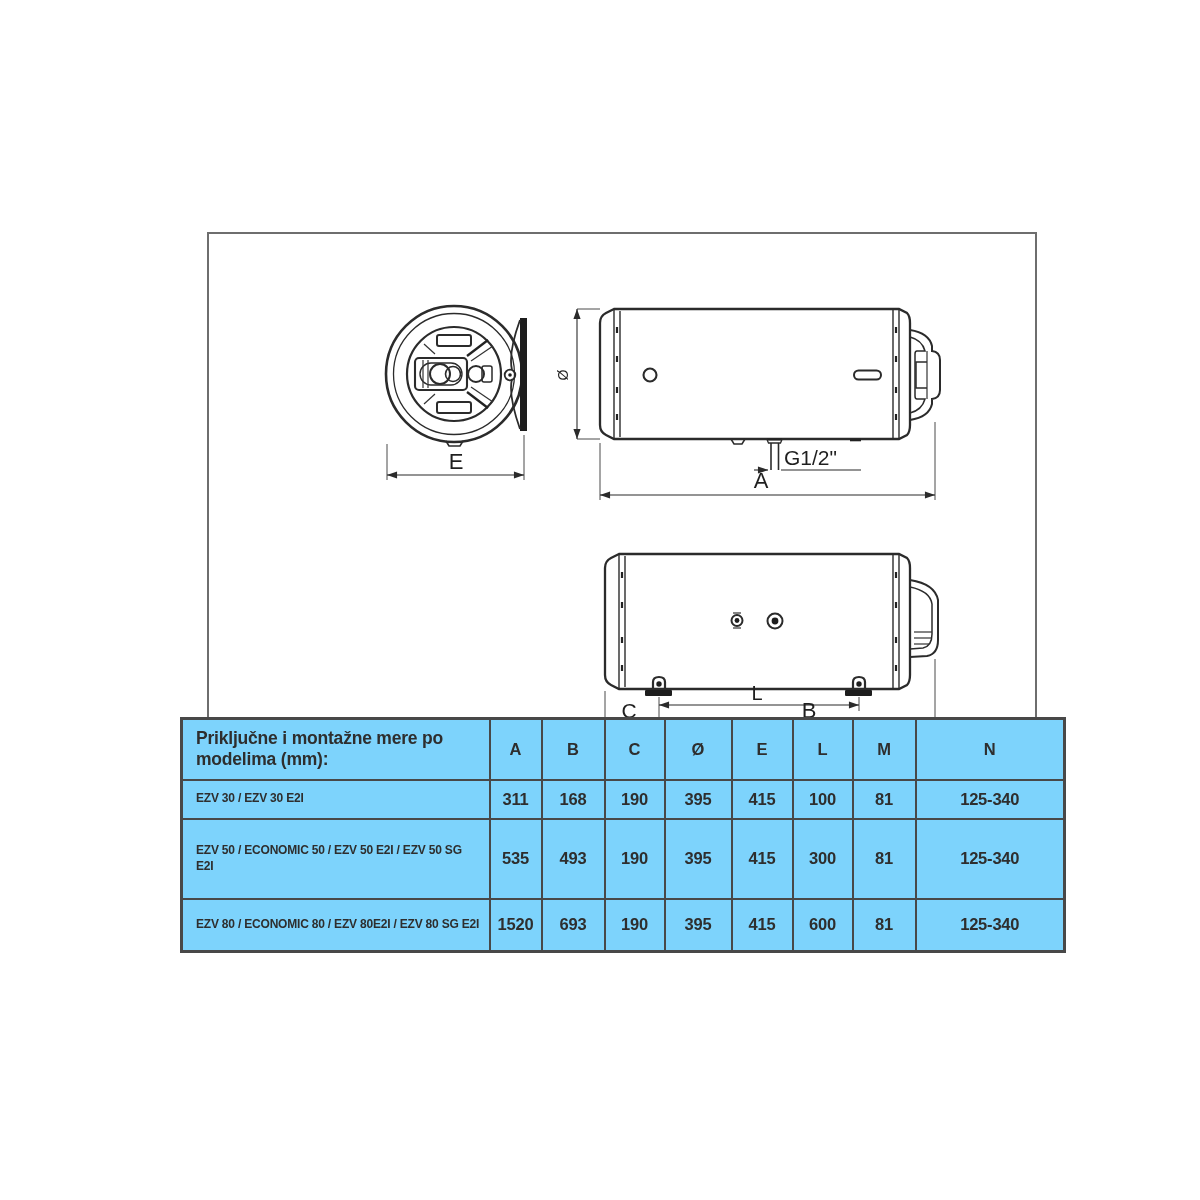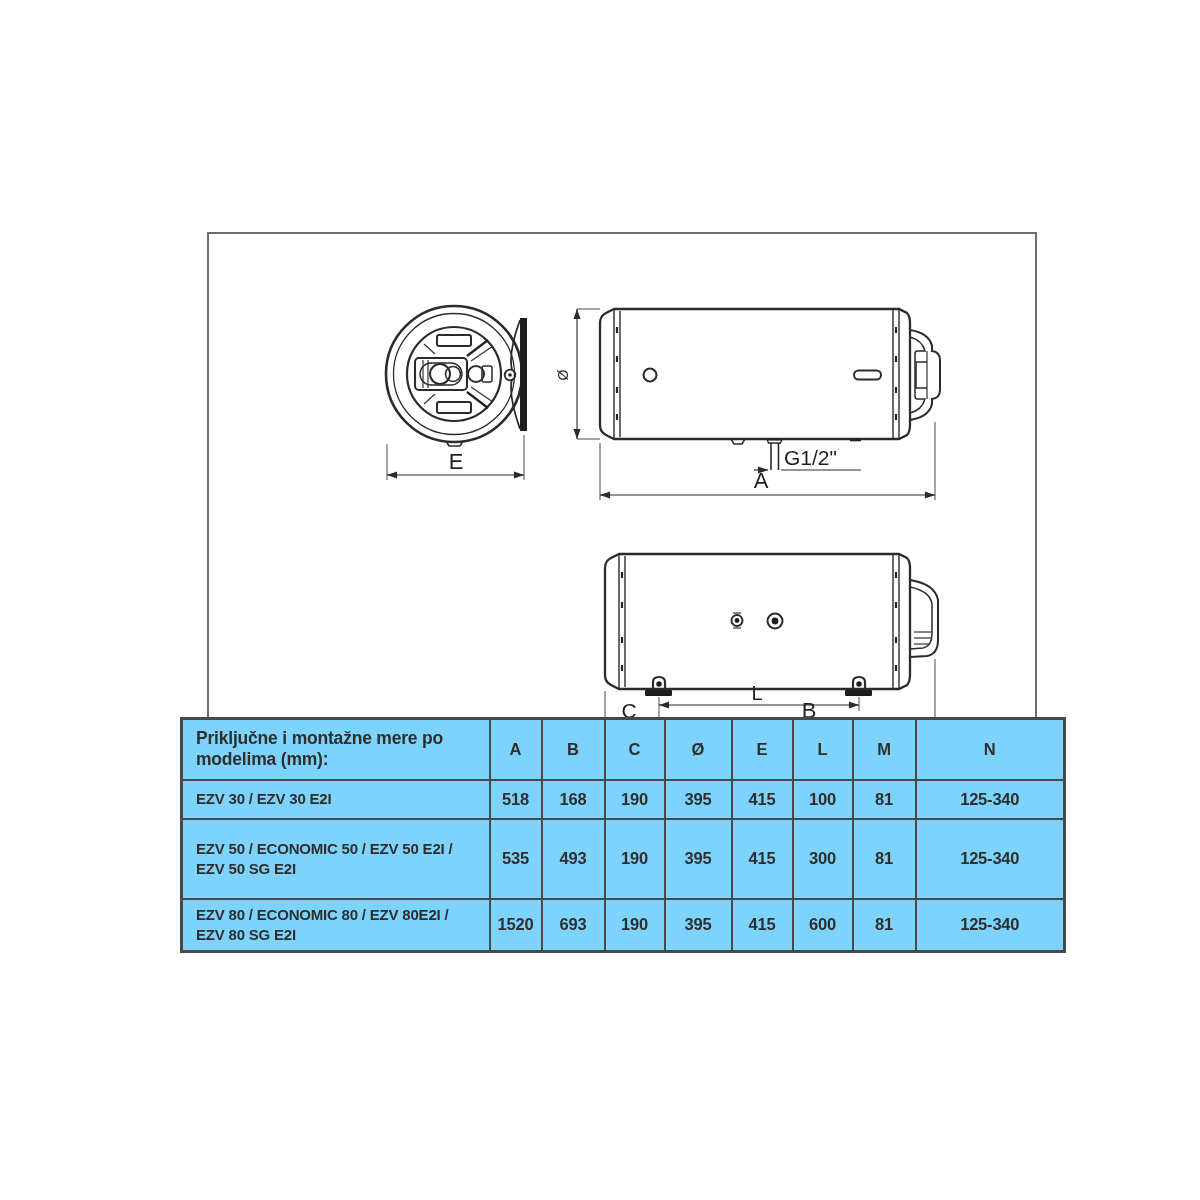--- a/index.html
+++ b/index.html
@@ -29,21 +29,21 @@
     border:2px solid #484848;color:#2e2e2e;overflow:hidden;
   }
   .spec-table{border:3px solid #484848;}
   .title-cell{
     text-align:left;padding:4px 10px 4px 13px;
     font-size:17.5px;font-weight:bold;line-height:1.22;letter-spacing:-0.2px;
   }
   .colhead{font-size:16.5px;font-weight:bold;text-align:center;}
   .model-cell{
     text-align:left;padding:4px 8px 4px 13px;
-    font-size:15px;font-weight:bold;line-height:1.3;letter-spacing:-0.2px;color:#383838;
+    font-size:12px;font-weight:bold;line-height:1.3;letter-spacing:-0.2px;color:#383838;
   }
   .val-cell{text-align:center;font-size:16.5px;font-weight:bold;color:#383838;letter-spacing:-0.2px;}
 </style>
 </head>
 <body>
 
 <div class="drawing-panel">
   <svg width="826" height="499" viewBox="0 0 826 499">
     <defs>
       <marker id="ar" viewBox="0 0 10 8" refX="9.3" refY="4" markerWidth="10.5" markerHeight="8.5" orient="auto-start-reverse">
@@ -222,21 +222,21 @@
       <th class="colhead">B</th>
       <th class="colhead">C</th>
       <th class="colhead">Ø</th>
       <th class="colhead">E</th>
       <th class="colhead">L</th>
       <th class="colhead">M</th>
       <th class="colhead">N</th>
     </tr>
     <tr style="height:39px">
       <td class="model-cell">EZV 30 / EZV 30 E2I</td>
-      <td class="val-cell">518</td>
+      <td class="val-cell">311</td>
       <td class="val-cell">168</td>
       <td class="val-cell">190</td>
       <td class="val-cell">395</td>
       <td class="val-cell">415</td>
       <td class="val-cell">100</td>
       <td class="val-cell">81</td>
       <td class="val-cell">125-340</td>
     </tr>
     <tr style="height:80px">
       <td class="model-cell">EZV 50 / ECONOMIC 50 / EZV 50 E2I / EZV 50 SG E2I</td>

